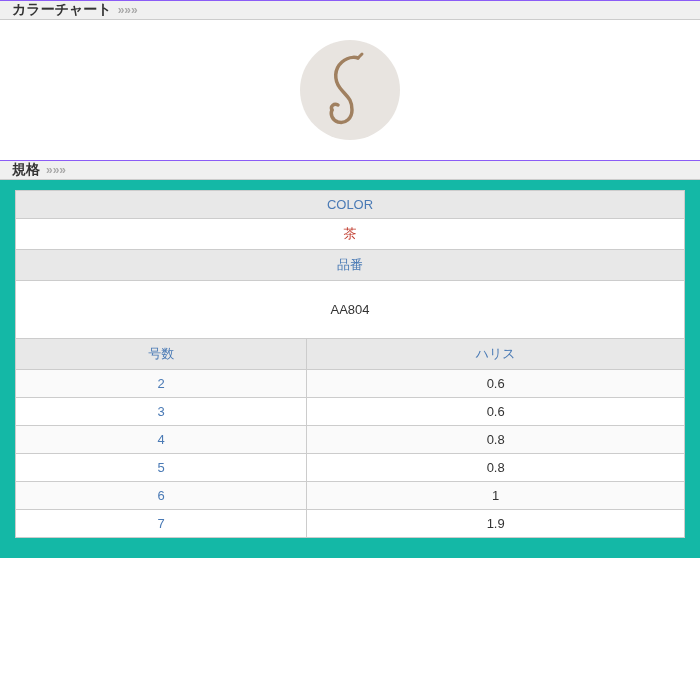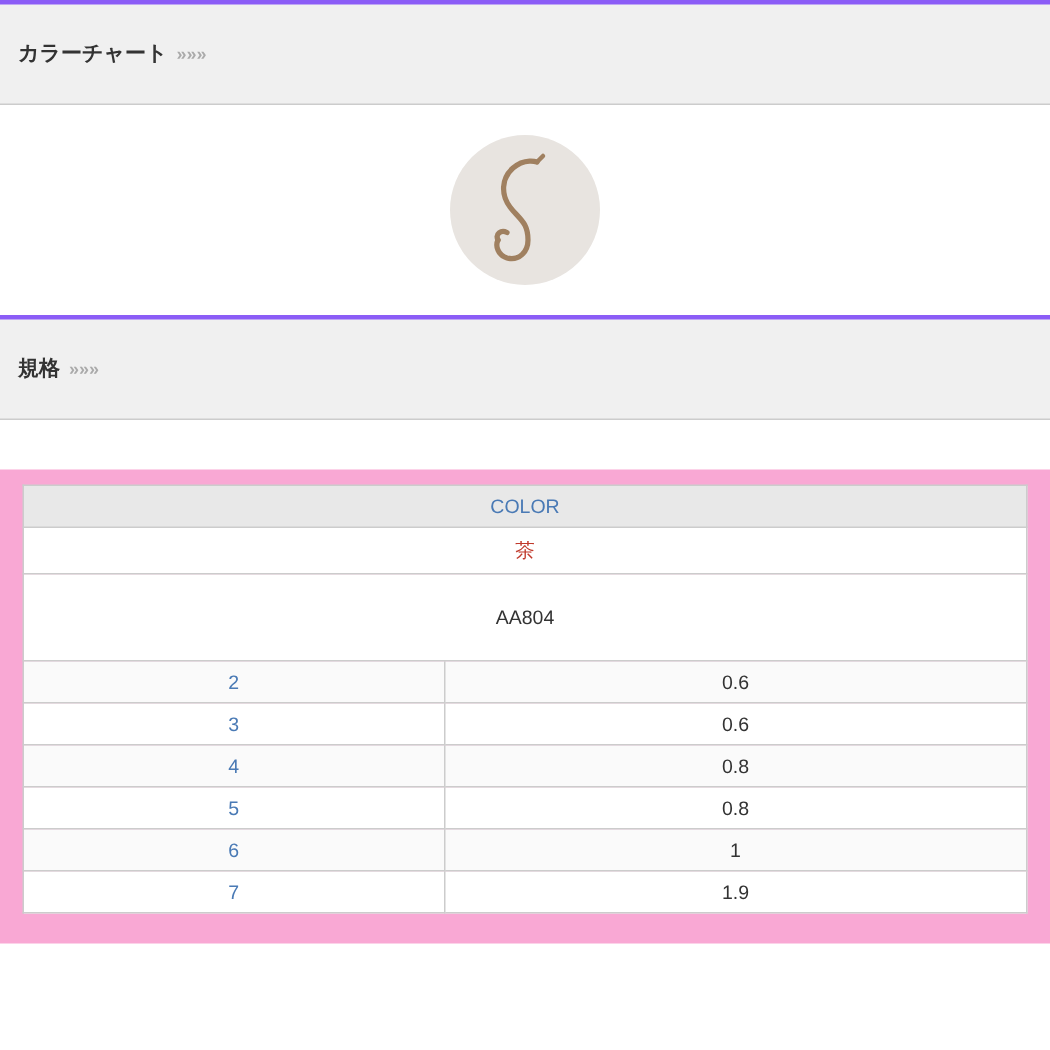--- a/index.html
+++ b/index.html
@@ -7,23 +7,23 @@
       background: #fff;
       font-family: "Meiryo", "MS Gothic", sans-serif;
       font-size: 13px;
       color: #333;
       width: 700px;
       min-height: 700px;
     }
 
     .section-header {
       background: #f0f0f0;
-      border-top: 3px solid #8b5cf6;
+      border-top: 1px solid #8b5cf6;
       border-bottom: 1px solid #ccc;
-      padding: 24px 12px;
+      padding: 0 12px;
       font-size: 14px;
       font-weight: bold;
       color: #333;
       display: flex;
       align-items: center;
       gap: 6px;
     }
 
     .section-header .chevrons {
       color: #aaa;
@@ -49,22 +49,21 @@
       overflow: hidden;
     }
 
     .hook-svg {
       width: 60px;
       height: 80px;
     }
 
     .table-section {
       padding: 10px 15px 20px 15px;
-      background: #f9a8d4;
-      margin-top: 33px;
+      background: #14b8a6;
     }
 
     .spec-table {
       width: 100%;
       border-collapse: collapse;
       border: 1px solid #ccc;
     }
 
     .spec-table td, .spec-table th {
       border: 1px solid #ccc;
@@ -151,25 +150,32 @@
       <tbody>
 
         <tr class="row-color-header">
           <td colspan="2">COLOR</td>
         </tr>
 
         <tr class="row-color-value">
           <td colspan="2">茶</td>
         </tr>
 
+        <tr class="row-partno-header">
+          <td colspan="2">品番</td>
+        </tr>
 
         <tr class="row-partno-value">
           <td colspan="2">AA804</td>
         </tr>
 
+        <tr class="row-col-header">
+          <th>号数</th>
+          <th>ハリス</th>
+        </tr>
 
       <tr class="row-data">
             <td class="blue-text">2</td>
             <td>0.6</td>
           </tr>
           <tr class="row-data">
             <td class="blue-text">3</td>
             <td>0.6</td>
           </tr>
           <tr class="row-data">

